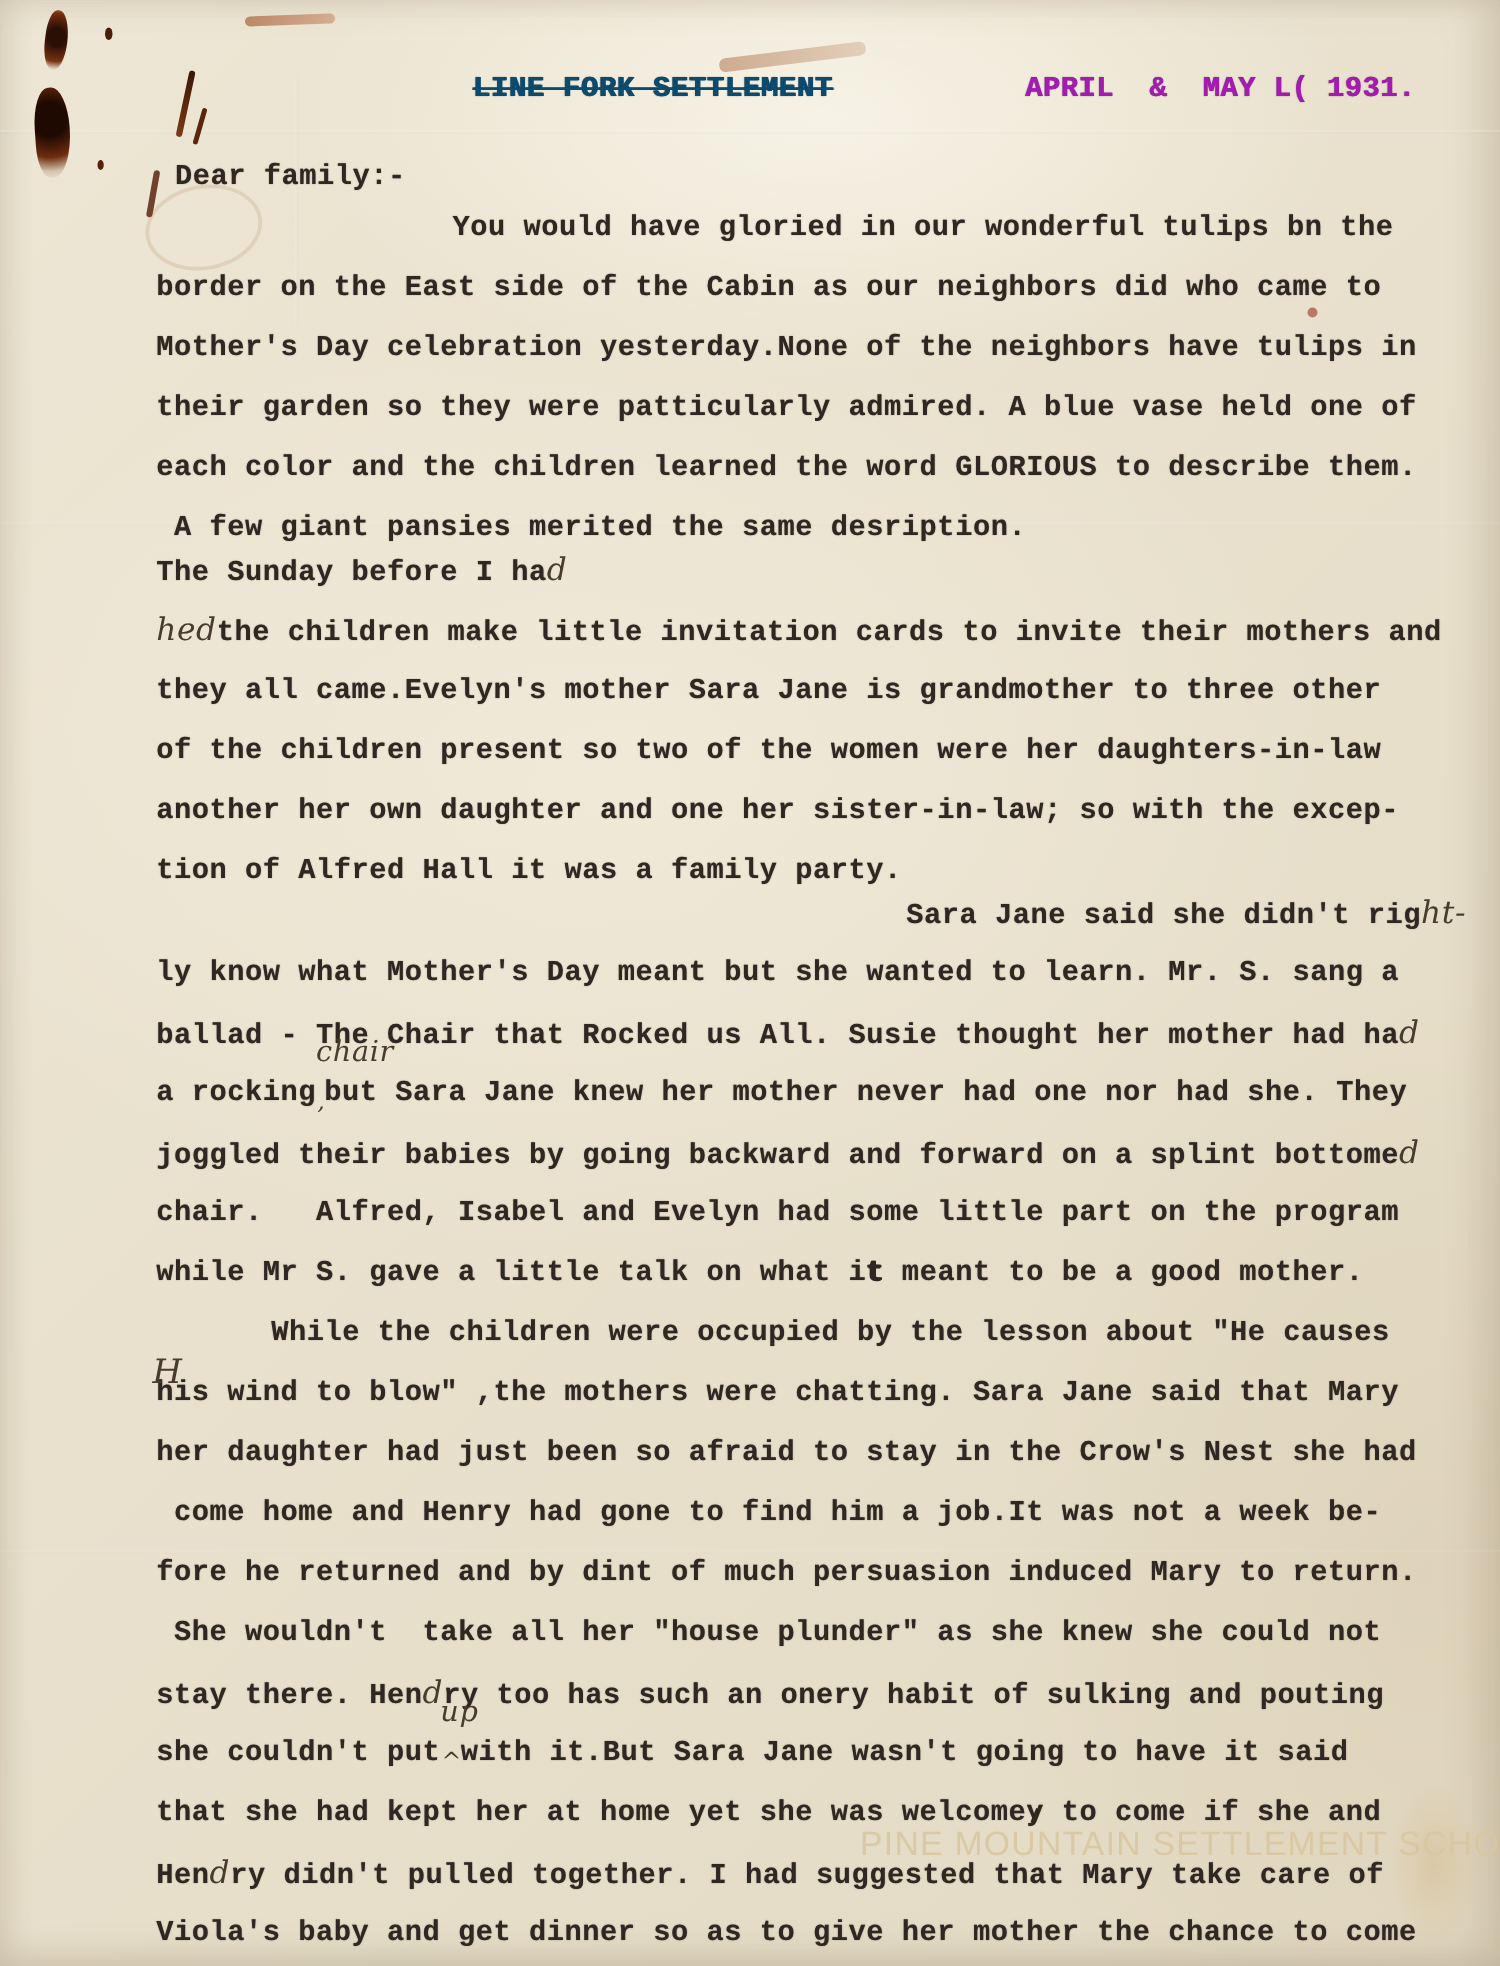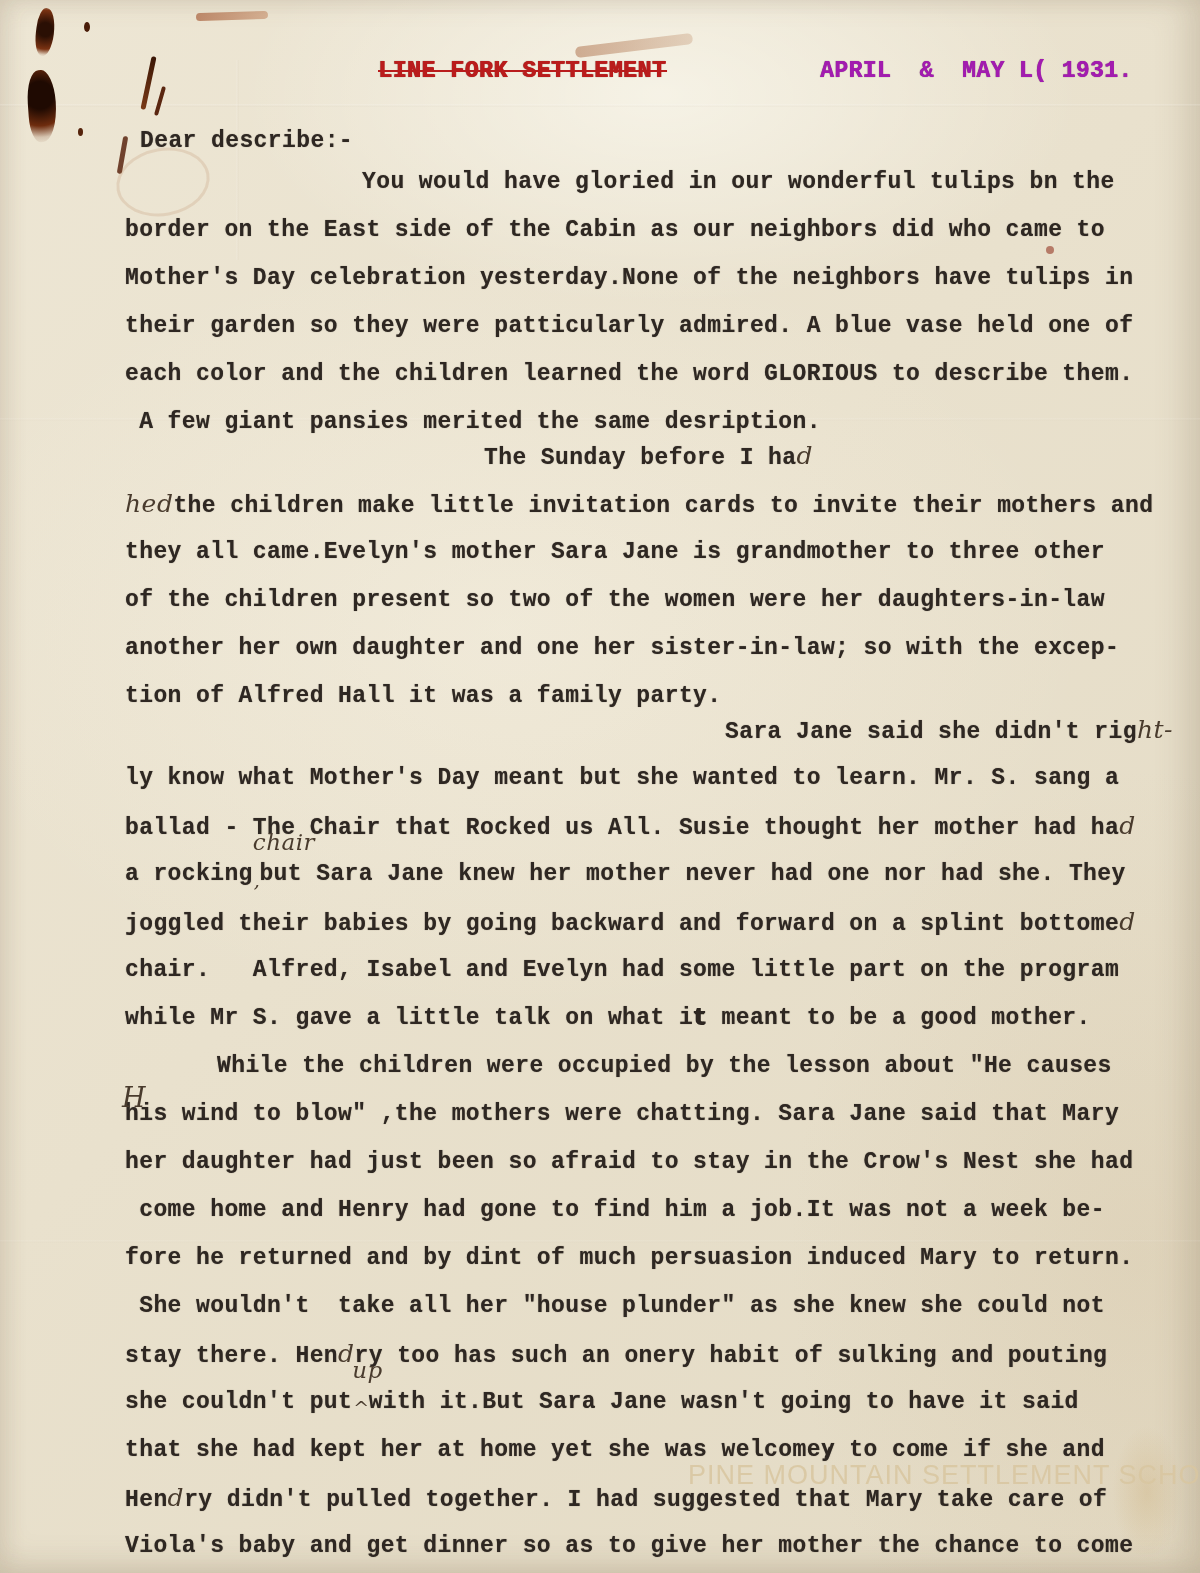--- a/index.html
+++ b/index.html
@@ -18,29 +18,29 @@
   .crease{position:absolute;pointer-events:none;}
   .crease.h{left:0;right:0;height:3px;
     background:linear-gradient(rgba(255,255,255,0.4),rgba(150,130,100,0.10));}
   .crease.v{width:3px;background:linear-gradient(90deg,rgba(255,255,255,0.35),rgba(150,130,100,0.12));}
   
   .stain{position:absolute;pointer-events:none;}
   
   .typedbase{font-family:"Liberation Mono",monospace;font-weight:bold;font-size:23px;
     color:#2e2722;text-shadow:0 0 1px rgba(46,38,30,0.55);letter-spacing:0.4px;white-space:pre;}
   #letterhead-title{position:absolute;left:378px;top:58px;letter-spacing:0.6px;
-    text-decoration:line-through;color:#b91c1c;
+    text-decoration:line-through;color:#0c4a6e;
     text-shadow:1px 0 0 currentColor,0 0 1px rgba(40,30,20,0.6);z-index:3;}
   #letterhead-date{position:absolute;left:820px;top:58px;color:#a21caf;
     text-shadow:0.6px 0 0 currentColor,0 0 1px rgba(40,30,20,0.6);z-index:3;}
   #salutation{position:absolute;left:140px;top:128px;z-index:3;}
   #letter-lines{position:absolute;left:125px;right:0;top:158px;z-index:3;}
   .line{height:48px;line-height:48px;white-space:pre;}
   .line.tight{margin-top:-14px;}
-  .line.right{text-align:center;padding-right:28px;}
+  .line.right{text-align:left;padding-right:28px;}
   .hand{font-family:"DejaVu Serif",serif;font-style:italic;font-weight:normal;
     font-size:25px;color:#493b2d;letter-spacing:0.5px;text-shadow:none;}
   .anchor{display:inline-block;width:0;height:4px;position:relative;}
   .hand.above{position:absolute;left:0;bottom:14px;font-size:23px;white-space:nowrap;}
   .hand.caret{font-size:19px;vertical-align:-7px;margin:0 -1px 0 1px;}
   .strike-y{position:relative;display:inline-block;}
   .strike-y::after{content:"";position:absolute;left:1px;right:1px;top:52%;
     border-top:3px solid #2e2722;transform:rotate(-68deg);}
   .blot{text-shadow:1px 0 0 currentColor,-1px 0 0 currentColor,0 1px 0 currentColor;}
   .overwrap{position:relative;display:inline-block;}
@@ -68,17 +68,17 @@
 <div class="stain" style="left:120px;top:136px;width:5px;height:38px;border-radius:3px;transform:rotate(10deg);background:rgba(90,38,16,0.85)"></div>
 <div class="stain" style="left:196px;top:12px;width:72px;height:8px;border-radius:4px;transform:rotate(-2deg);background:linear-gradient(90deg,rgba(150,60,20,0.55),rgba(170,80,30,0.35))"></div>
 <div class="stain" style="left:575px;top:40px;width:118px;height:11px;border-radius:5px;transform:rotate(-7deg);background:linear-gradient(90deg,rgba(150,70,25,0.40),rgba(160,85,35,0.20))"></div>
 <div class="stain" style="left:116px;top:148px;width:88px;height:62px;border:3px solid rgba(160,90,40,0.14);border-radius:50%;transform:rotate(-10deg)"></div>
 <div class="stain" style="left:1112px;top:1425px;width:70px;height:135px;border-radius:50%;background:radial-gradient(rgba(190,150,80,0.22),transparent 70%)"></div>
 <div class="stain" style="left:1046px;top:246px;width:8px;height:8px;border-radius:50%;background:rgba(140,40,20,0.55)"></div>
 
 <div id="letterhead-title" class="typedbase">LINE FORK SETTLEMENT</div>
 <div id="letterhead-date" class="typedbase">APRIL  &amp;  MAY L( 1931.</div>
 
-<div id="salutation" class="typedbase">Dear describe:-</div>
+<div id="salutation" class="typedbase">Dear family:-</div>
 
 <div id="letter-lines" class="typedbase"><div class="line" style="padding-left: 237px;"><span class="typed">You would have gloried in our wonderful tulips bn the</span></div><div class="line"><span class="typed">border on the East side of the Cabin as our neighbors did who came to</span></div><div class="line"><span class="typed">Mother's Day celebration yesterday.None of the neighbors have tulips in</span></div><div class="line"><span class="typed">their garden so they were patticularly admired. A blue vase held one of</span></div><div class="line"><span class="typed">each color and the children learned the word GLORIOUS to describe them.</span></div><div class="line"><span class="typed"> A few giant pansies merited the same desription.</span></div><div class="line tight right"><span class="typed">The Sunday before I ha</span><span class="hand">d</span></div><div class="line"><span class="hand">hed</span><span class="typed">the children make little invitation cards to invite their mothers and</span></div><div class="line"><span class="typed">they all came.Evelyn's mother Sara Jane is grandmother to three other</span></div><div class="line"><span class="typed">of the children present so two of the women were her daughters-in-law</span></div><div class="line"><span class="typed">another her own daughter and one her sister-in-law; so with the excep-</span></div><div class="line"><span class="typed">tion of Alfred Hall it was a family party.</span></div><div class="line tight" style="padding-left: 600px;"><span class="typed">Sara Jane said she didn't rig</span><span class="hand">ht-</span></div><div class="line"><span class="typed">ly know what Mother's Day meant but she wanted to learn. Mr. S. sang a</span></div><div class="line"><span class="typed">ballad - The Chair that Rocked us All. Susie thought her mother had ha</span><span class="hand">d</span></div><div class="line"><span class="typed">a rocking</span><span class="anchor"><span class="hand above">chair</span></span><span class="hand caret">,</span><span class="typed">but Sara Jane knew her mother never had one nor had she. They</span></div><div class="line"><span class="typed">joggled their babies by going backward and forward on a splint bottome</span><span class="hand">d</span></div><div class="line"><span class="typed">chair.   Alfred, Isabel and Evelyn had some little part on the program</span></div><div class="line"><span class="typed">while Mr S. gave a little talk on what i</span><span class="typed blot">t</span><span class="typed"> meant to be a good mother.</span></div><div class="line" style="padding-left: 92px;"><span class="typed">While the children were occupied by the lesson about "He causes</span></div><div class="line"><span class="overwrap"><span class="typed">h</span><span class="hand overmark">H</span></span><span class="typed">is wind to blow" ,the mothers were chatting. Sara Jane said that Mary</span></div><div class="line"><span class="typed">her daughter had just been so afraid to stay in the Crow's Nest she had</span></div><div class="line"><span class="typed"> come home and Henry had gone to find him a job.It was not a week be-</span></div><div class="line"><span class="typed">fore he returned and by dint of much persuasion induced Mary to return.</span></div><div class="line"><span class="typed"> She wouldn't  take all her "house plunder" as she knew she could not</span></div><div class="line"><span class="typed">stay there. Hen</span><span class="hand">d</span><span class="typed">ry too has such an onery habit of sulking and pouting</span></div><div class="line"><span class="typed">she couldn't put</span><span class="anchor"><span class="hand above">up</span></span><span class="hand caret">^</span><span class="typed">with it.But Sara Jane wasn't going to have it said</span></div><div class="line"><span class="typed">that she had kept her at home yet she was welcome</span><span class="typed strike-y">y</span><span class="typed"> to come if she and</span></div><div class="line"><span class="typed">Hen</span><span class="hand">d</span><span class="typed">ry didn't pulled together. I had suggested that Mary take care of</span></div><div class="line"><span class="typed">Viola's baby and get dinner so as to give her mother the chance to come</span></div></div>
 
 <div id="watermark">PINE MOUNTAIN SETTLEMENT SCHOOL 2015</div>
 
 </body></html>

